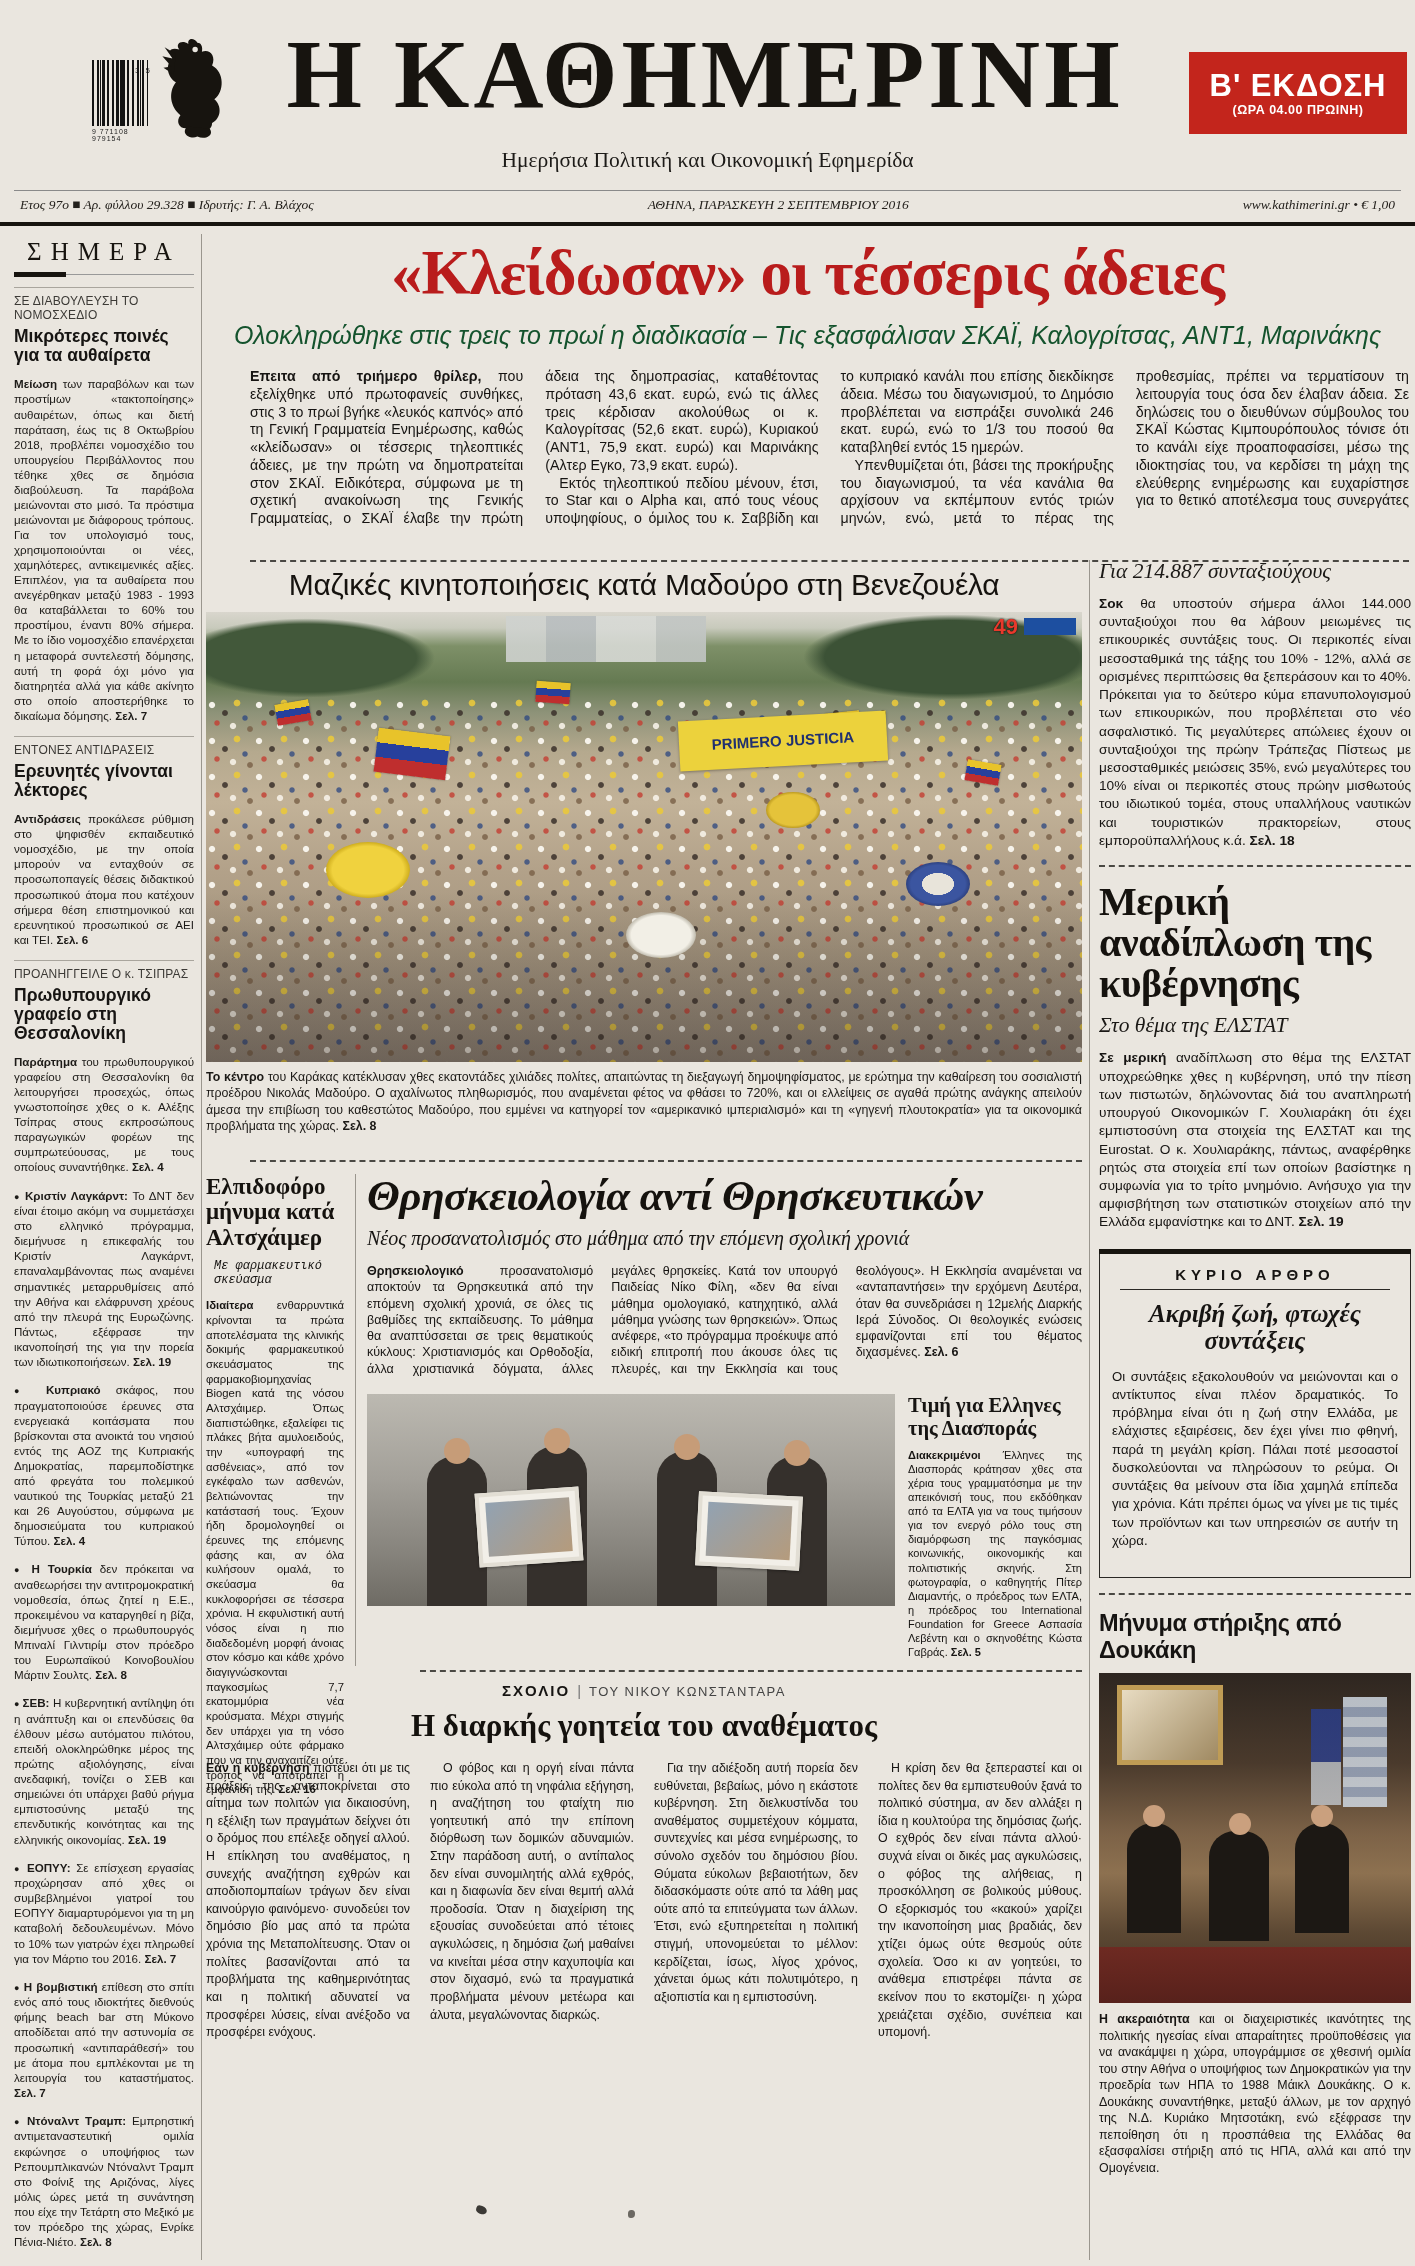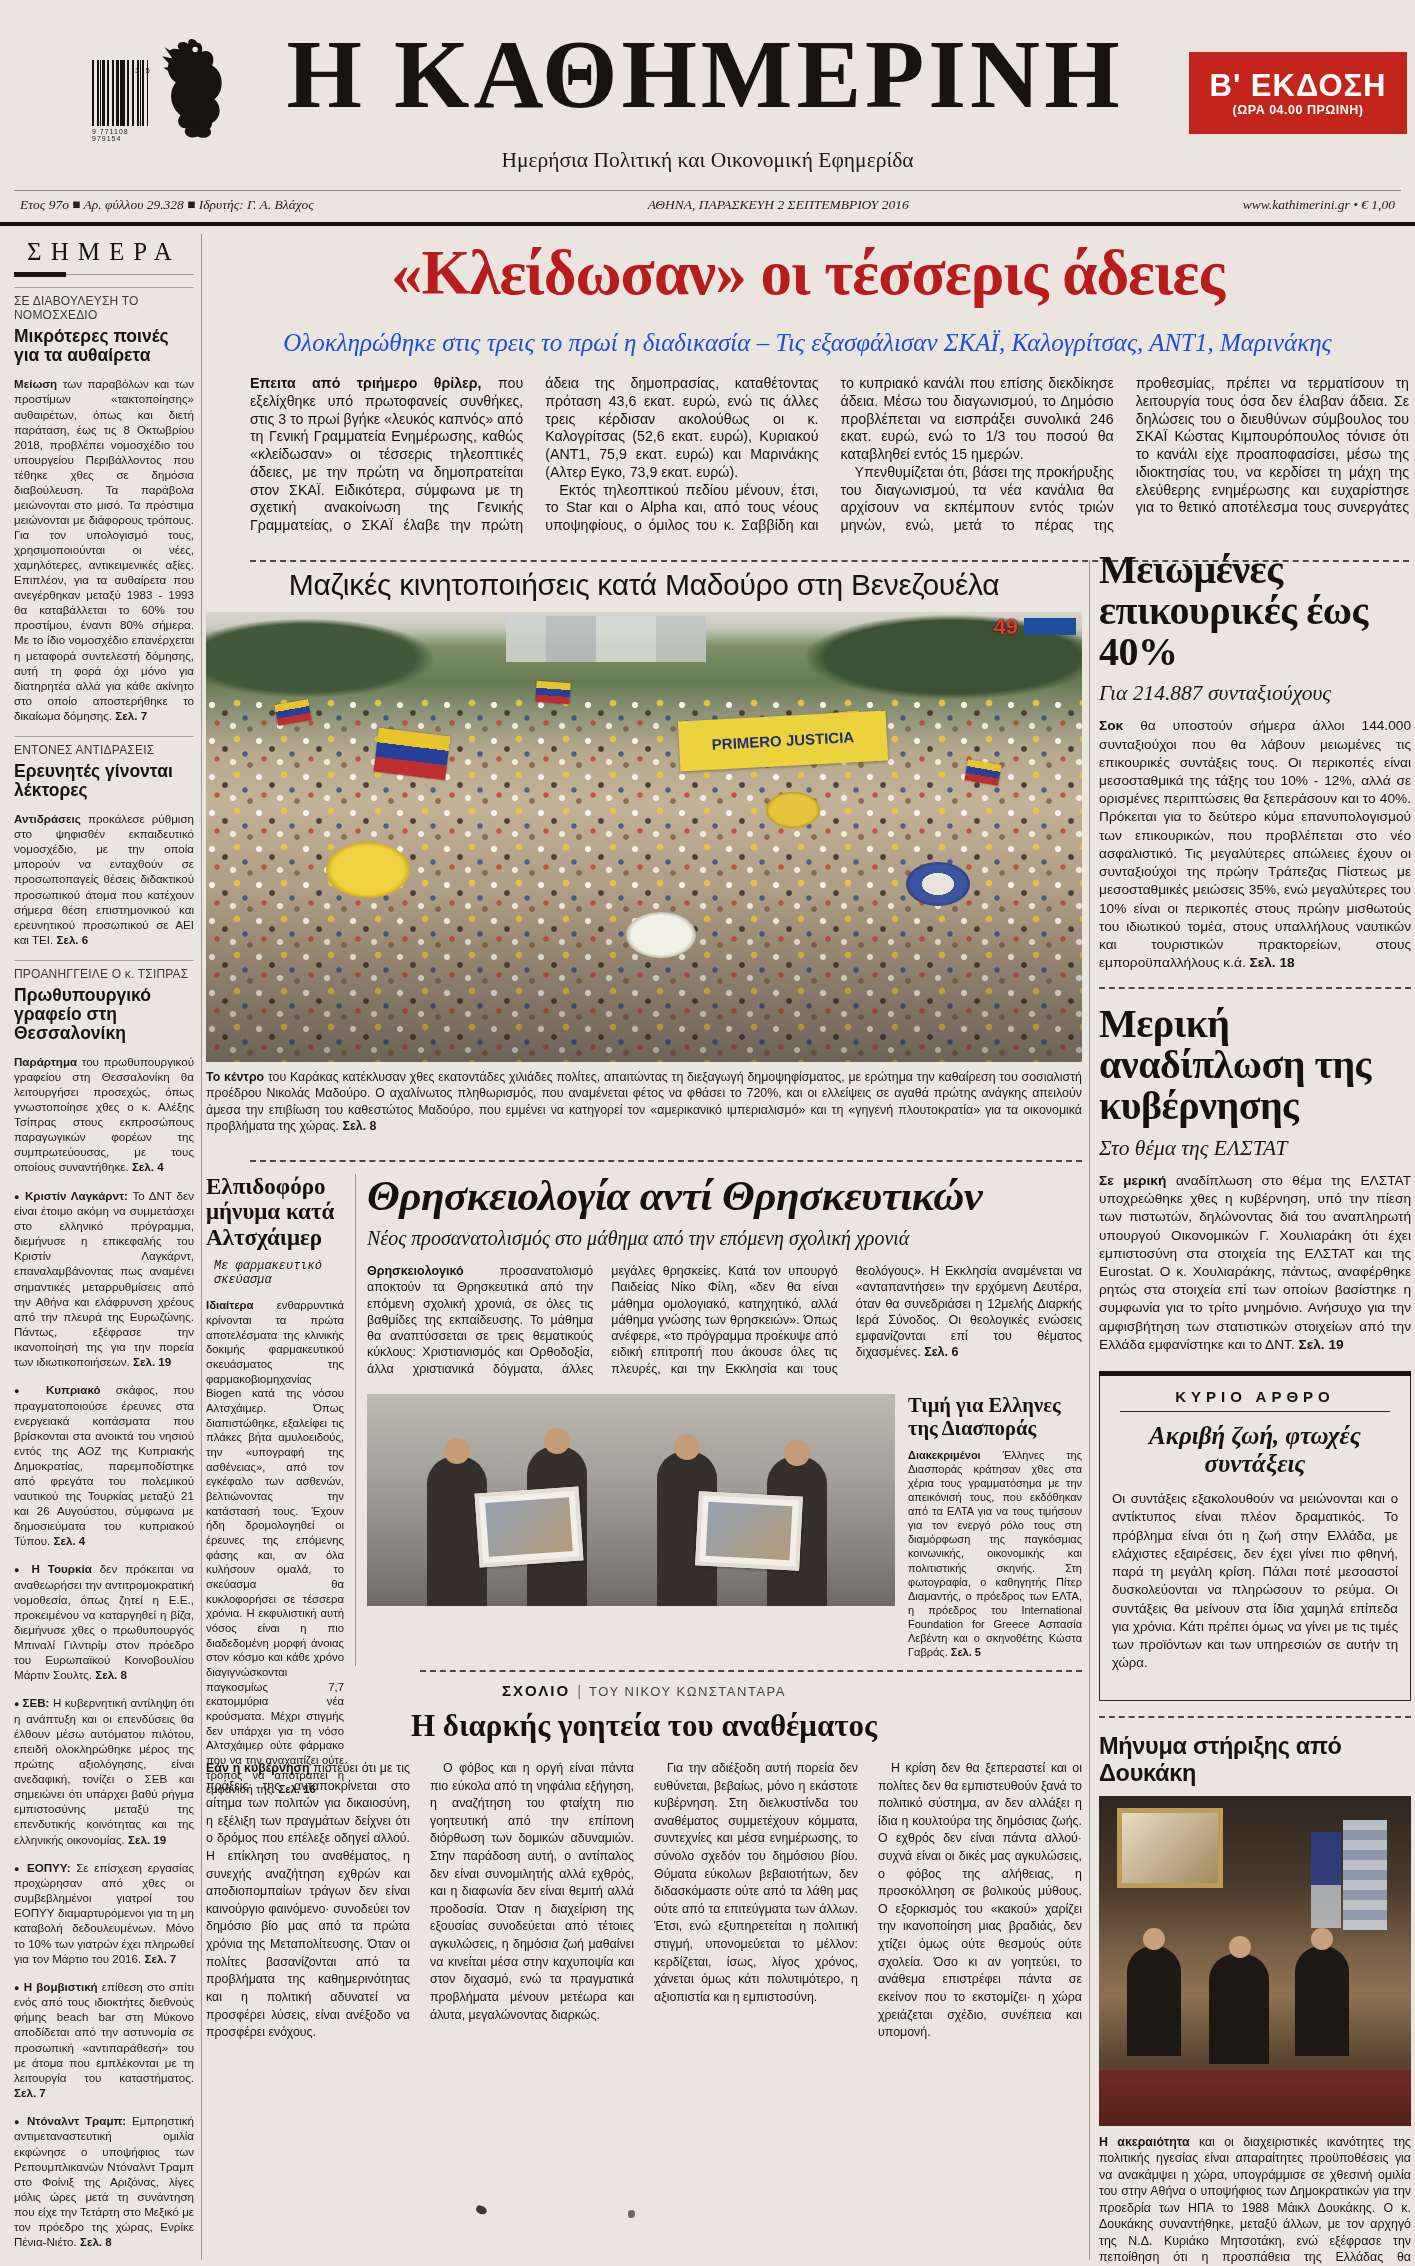--- a/index.html
+++ b/index.html
@@ -42,22 +42,22 @@
   .sb-kicker{font-size:12px;letter-spacing:.2px;color:#3c3a36;margin-bottom:5px;}
   .sb-title{font-size:17.5px;font-weight:700;line-height:1.08;margin-bottom:6px;}
   .sb-body,.sb-bullet{font-size:11.6px;line-height:1.3;text-align:justify;color:#1c1a17;}
   .sb-bullet{margin-bottom:13px;}
   .sb-bullet::before{content:"● ";font-size:9px;}
   .pg{white-space:nowrap;}
   
   .lead{position:absolute;left:206px;top:230px;width:1203px;}
   .lead-headline{font-family:"Liberation Serif","DejaVu Serif",serif;font-size:63px;font-weight:600;
     letter-spacing:-1px;text-align:center;margin-top:12px;line-height:1;color:#b91c1c;}
-  .lead-deck{font-family:Liberation Serif, serif;font-style:italic;font-size:25px;
-    text-align:center;margin-top:24px;color:#1d4ed8;}
+  .lead-deck{font-family:Liberation Sans, sans-serif;font-style:italic;font-size:25px;
+    text-align:center;margin-top:16px;color:#14532d;}
   .lead-body{margin-top:18px;padding-left:44px;column-count:4;column-gap:22px;column-fill:balance;
     height:164px;font-size:14.2px;line-height:1.25;text-align:justify;overflow:hidden;}
   .lead-body p{margin:0;}
   .lead-body p.ind{text-indent:14px;}
   .dashed{border-top:2px dashed #4a4843;height:0;}
   .dashed-1{position:absolute;left:250px;top:560px;width:1159px;}
   .dashed-2{position:absolute;left:250px;top:1160px;width:832px;}
   .dashed-3{position:absolute;left:420px;top:1670px;width:662px;}
   
   .vz{position:absolute;left:206px;top:568px;width:876px;}
@@ -270,21 +270,20 @@
 
     </div>
     <p class="vz-caption"><b>Το κέντρο</b> <span>του Καράκας κατέκλυσαν χθες εκατοντάδες χιλιάδες πολίτες, απαιτώντας τη διεξαγωγή δημοψηφίσματος, με ερώτημα την καθαίρεση του σοσιαλιστή προέδρου Νικολάς Μαδούρο. Ο αχαλίνωτος πληθωρισμός, που αναμένεται φέτος να φθάσει το 720%, και οι ελλείψεις σε αγαθά πρώτης ανάγκης απειλούν άμεσα την επιβίωση του καθεστώτος Μαδούρο, που εμμένει να κατηγορεί τον «αμερικανικό ιμπεριαλισμό» και τη «γηγενή πλουτοκρατία» για τα οικονομικά προβλήματα της χώρας.</span> <b class="pg">Σελ. 8</b></p>
   </div>
   <div class="dashed dashed-2"></div>
 
   <div class="main-divider"></div>
   <div class="rightcol">
 
     <div>
-      <div class="rc-headline">Μειωμένες επικουρικές έως 40%</div>
       <div class="rc-sub">Για 214.887 συνταξιούχους</div>
       <p class="rc-body"><b>Σοκ</b> <span>θα υποστούν σήμερα άλλοι 144.000 συνταξιούχοι που θα λάβουν μειωμένες τις επικουρικές συντάξεις τους. Οι περικοπές είναι μεσοσταθμικά της τάξης του 10% - 12%, αλλά σε ορισμένες περιπτώσεις θα ξεπεράσουν και το 40%. Πρόκειται για το δεύτερο κύμα επανυπολογισμού των επικουρικών, που προβλέπεται στο νέο ασφαλιστικό. Τις μεγαλύτερες απώλειες έχουν οι συνταξιούχοι της πρώην Τράπεζας Πίστεως με μεσοσταθμικές μειώσεις 35%, ενώ μεγαλύτερες του 10% είναι οι περικοπές στους πρώην μισθωτούς του ιδιωτικού τομέα, στους υπαλλήλους ναυτικών και τουριστικών πρακτορείων, στους εμποροϋπαλλήλους κ.ά.</span> <b class="pg">Σελ. 18</b></p>
     </div>
 
     <div class="rc-dash"></div>
 
     <div>
       <div class="rc-headline">Μερική αναδίπλωση της κυβέρνησης</div>
       <div class="rc-sub">Στο θέμα της ΕΛΣΤΑΤ</div>
       <p class="rc-body"><b>Σε μερική</b> <span>αναδίπλωση στο θέμα της ΕΛΣΤΑΤ υποχρεώθηκε χθες η κυβέρνηση, υπό την πίεση των πιστωτών, δηλώνοντας διά του αναπληρωτή υπουργού Οικονομικών Γ. Χουλιαράκη ότι έχει εμπιστοσύνη στα στοιχεία της ΕΛΣΤΑΤ και της Eurostat. Ο κ. Χουλιαράκης, πάντως, αναφέρθηκε ρητώς στα στοιχεία επί των οποίων βασίστηκε η συμφωνία για το τρίτο μνημόνιο. Ανήσυχο για την αμφισβήτηση των στατιστικών στοιχείων από την Ελλάδα εμφανίστηκε και το ΔΝΤ.</span> <b class="pg">Σελ. 19</b></p>

